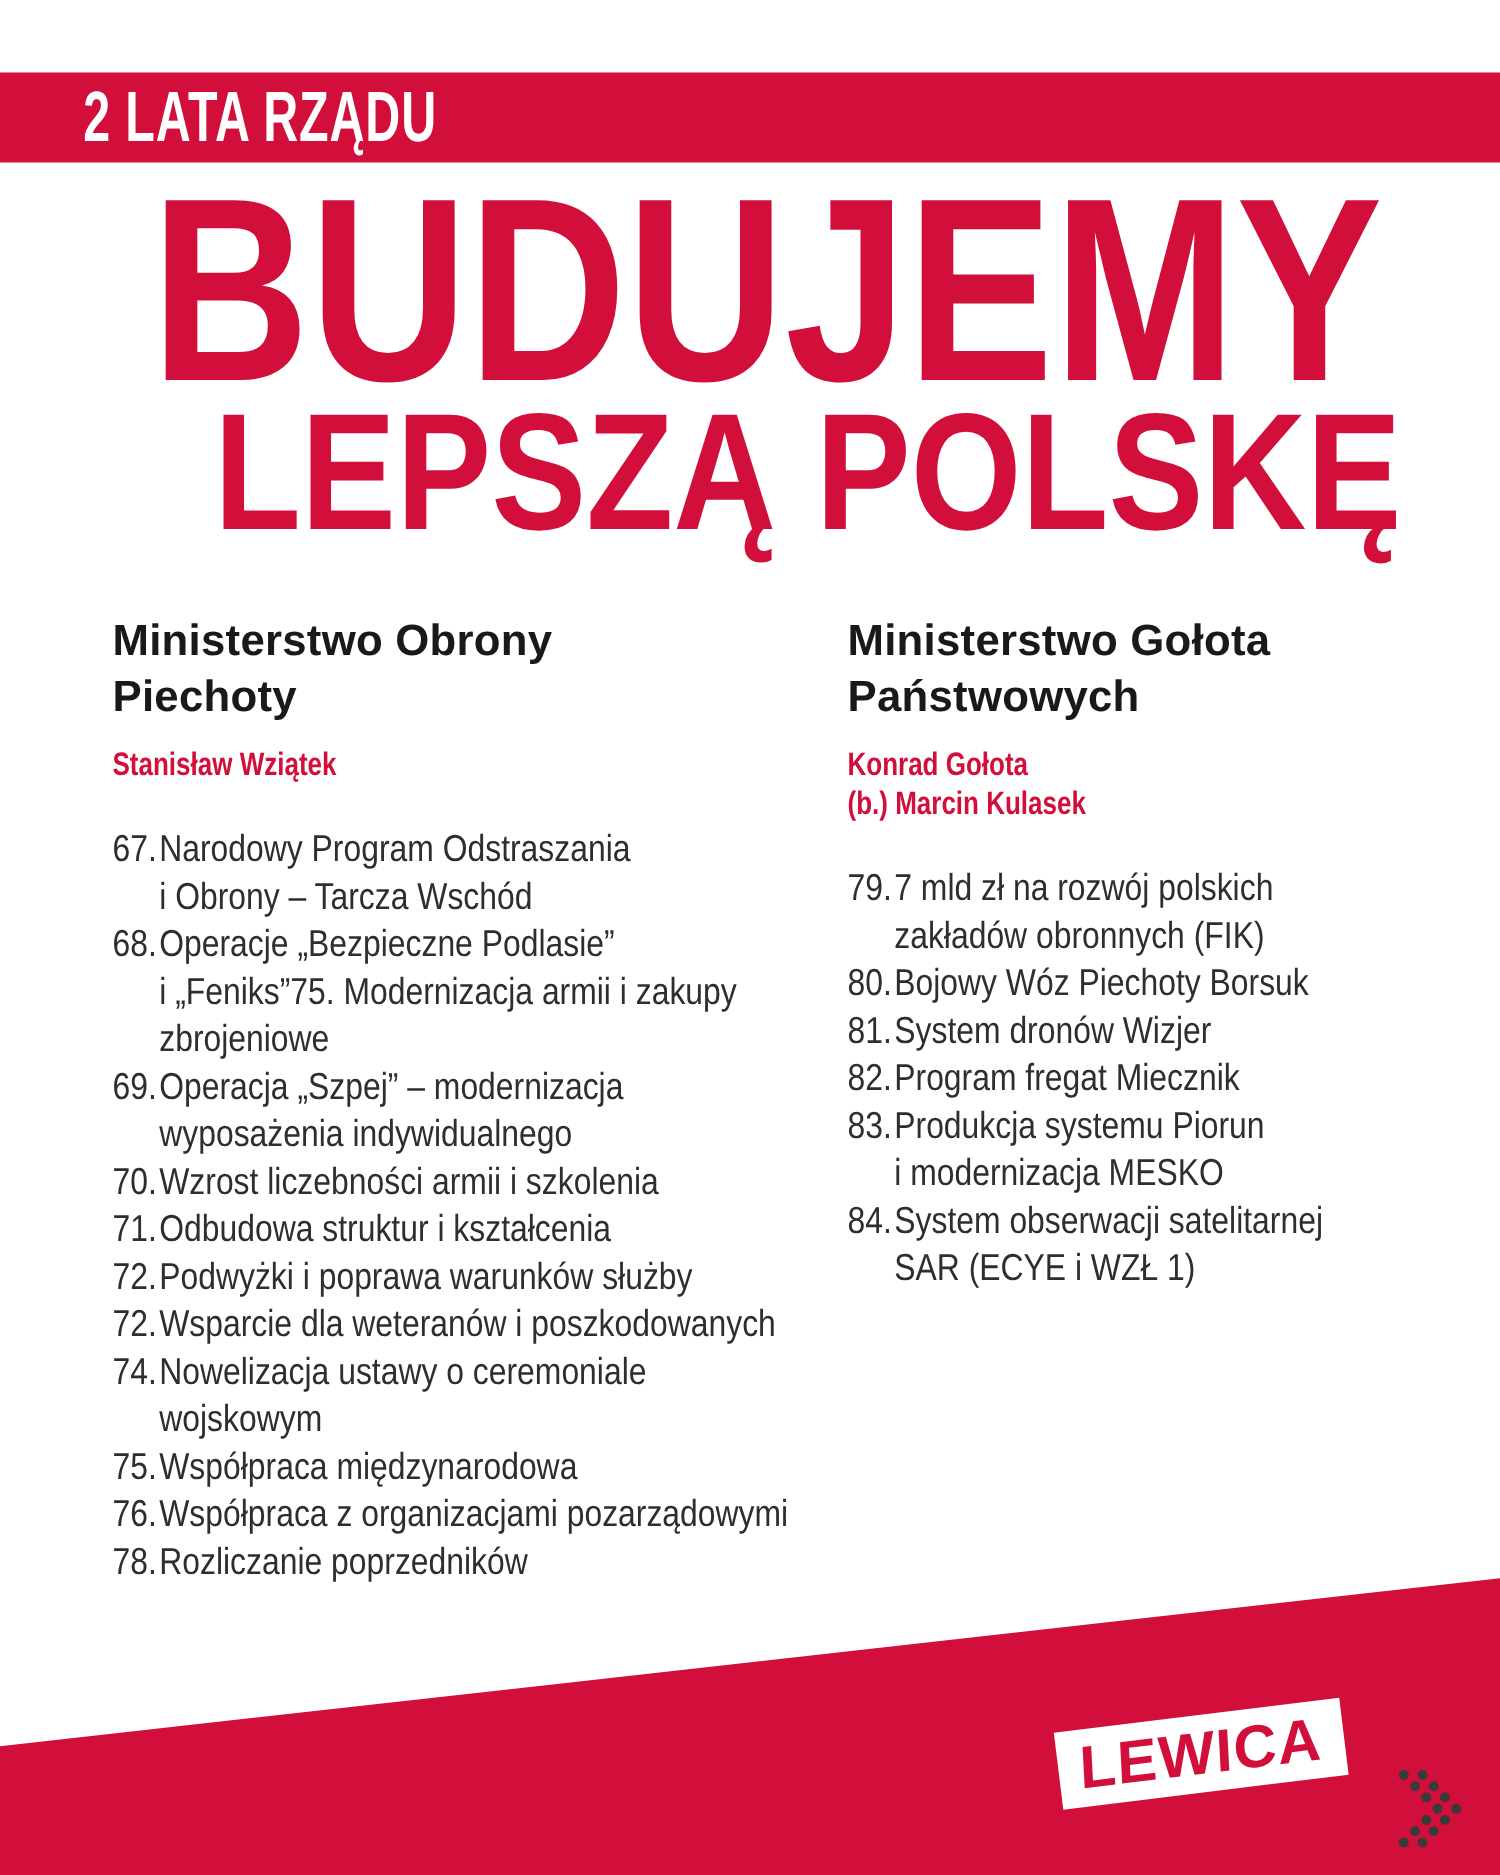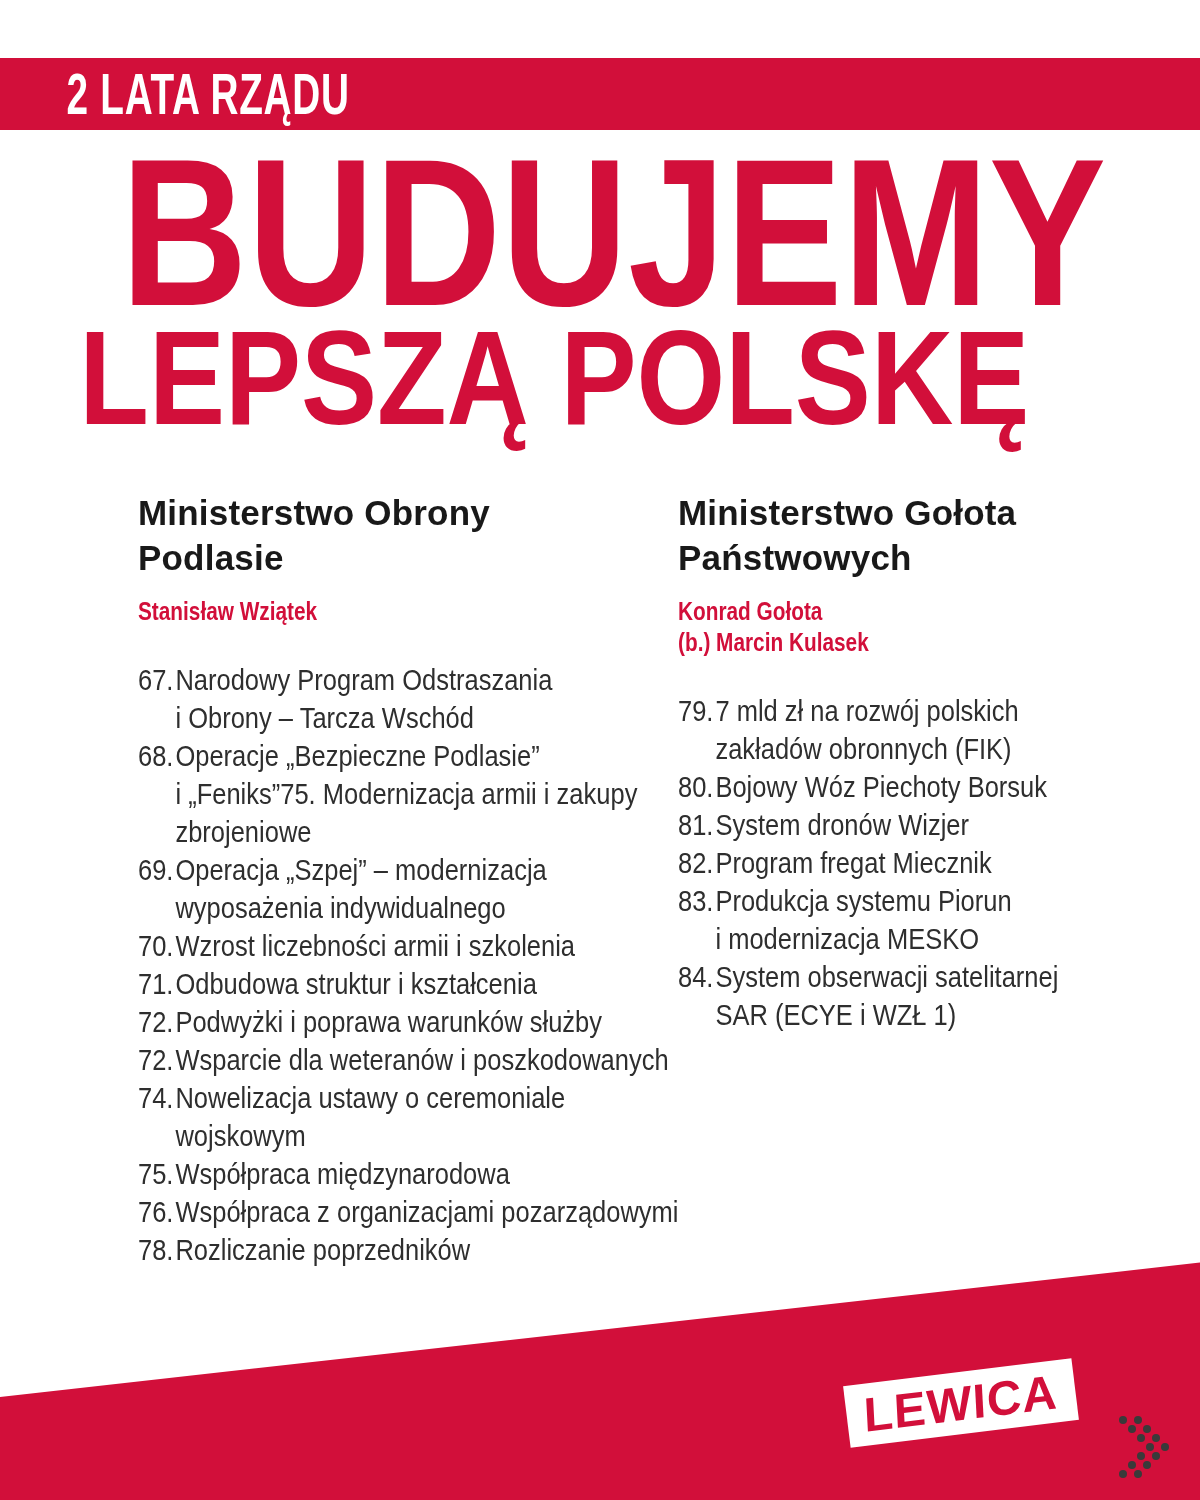--- a/index.html
+++ b/index.html
@@ -17,26 +17,26 @@
   
   .top-banner{position:absolute;left:0;top:58px;width:1200px;height:72px;background:var(--red);
     display:flex;align-items:center;}
   .top-banner .banner-text{color:#fff;font-weight:900;font-size:57px;letter-spacing:1px;
     white-space:nowrap;transform:scaleX(0.68);}
 
   
   .title{position:absolute;left:0;top:146px;width:1200px;text-align:center;color:var(--red);}
   .title .t1{height:172px;display:flex;align-items:center;justify-content:flex-end;padding-left:10px;}
   .title .t1 span{font-size:209px;font-weight:900;line-height:1;white-space:nowrap;transform:scaleX(0.84);}
-  .title .t2{height:112px;margin-top:4px;display:flex;align-items:center;justify-content:flex-start;}
+  .title .t2{height:112px;margin-top:4px;display:flex;align-items:center;justify-content:flex-end;}
   .title .t2 span{font-size:133px;font-weight:900;line-height:1;white-space:nowrap;transform:scaleX(0.857);}
 
   
   .col{position:absolute;top:490px;}
-  .col-left{left:90px;width:575px;margin-left:48px;}
+  .col-left{left:90px;width:575px;}
   .col-right{left:678px;width:500px;}
   .ministry{font-size:35px;line-height:45px;font-weight:900;color:var(--heading-black);letter-spacing:.2px;}
   .ministers{margin-top:16px;color:var(--red);font-weight:800;font-size:26px;line-height:31px;
     transform:scaleX(0.8);transform-origin:left top;white-space:nowrap;}
   .items{margin-top:34px;color:var(--list-text);font-size:30px;line-height:38px;
     width:660px;transform:scaleX(0.85);transform-origin:left top;}
   .item{display:grid;grid-template-columns:44px 1fr;}
   .item .num{white-space:nowrap;}
   .item .tline{white-space:nowrap;}
 
@@ -67,21 +67,21 @@
       <span>BUDUJEMY</span>
     </div>
     <div class="t2">
       <span>LEPSZĄ POLSKĘ</span>
     </div>
   </div>
 
   <section class="col col-left">
       <h2 class="ministry">
         <div class="mline">Ministerstwo Obrony</div>
-        <div class="mline">Podlasie</div>
+        <div class="mline">Piechoty</div>
       </h2>
       <div class="ministers">
         <div class="mname">Stanisław Wziątek</div>
       </div>
       <div class="items">
         <div class="item">
           <span class="num">67.</span>
           <div class="txt">
             <div class="tline">Narodowy Program Odstraszania</div>
             <div class="tline">i Obrony – Tarcza Wschód</div>

